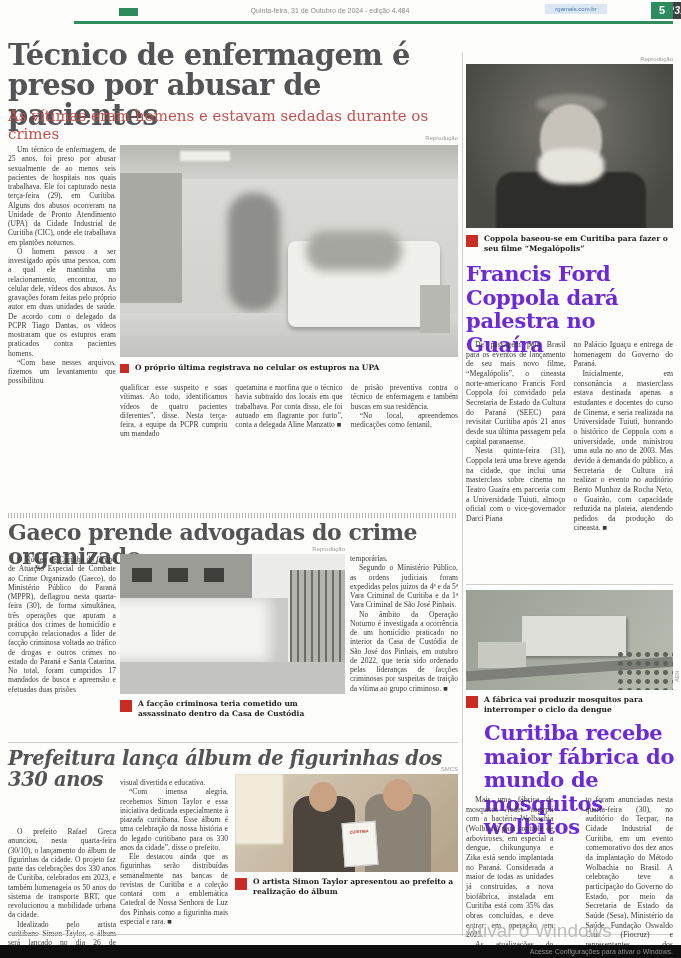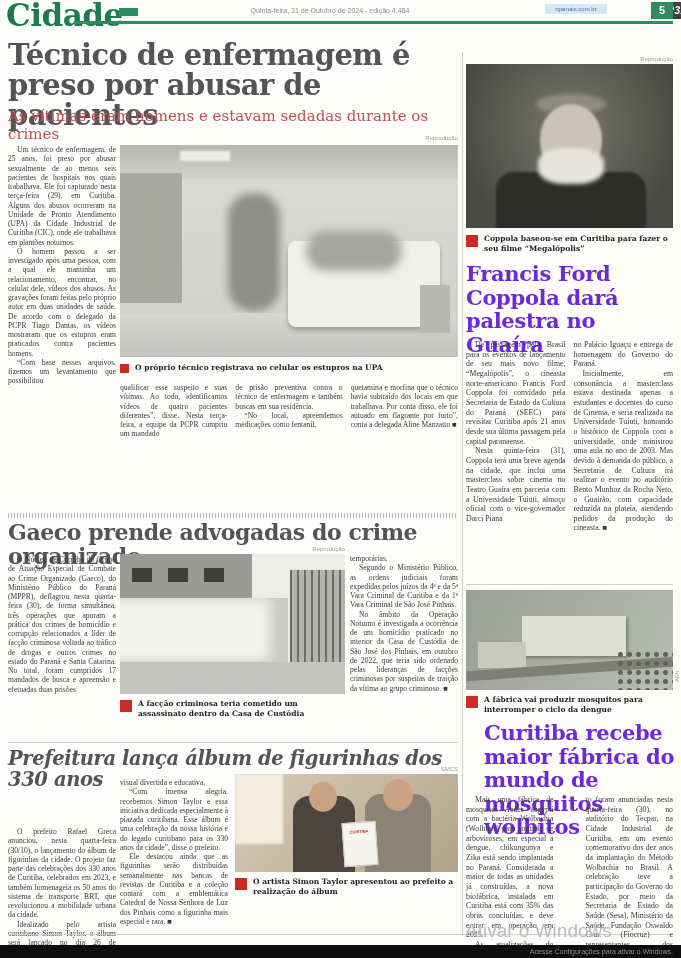--- a/index.html
+++ b/index.html
@@ -88,21 +88,20 @@
   .vert-credit{writing-mode:vertical-rl;transform:rotate(180deg);font:5.5px/1 "Liberation Sans",sans-serif;color:#9c9c9c;}
   .watermark{font:400 19px/1.1 "Liberation Sans",sans-serif;color:#bdbdbd;}
   .blackbar{left:0;top:945px;width:681px;height:13px;background:#0e0e0e;z-index:6;}
   .wm2{font:7px/1 "Liberation Sans",sans-serif;color:#8f8f8f;z-index:7;}
 </style>
 </head>
 <body>
 
 <div class="page">
 
-  <div class="abs masthead-title">Cidade</div>
   <div class="abs masthead-accent"></div>
   <div class="abs masthead-rule"></div>
   <div class="abs dateline">Quinta-feira, 31 de Outubro de 2024 - edição 4.484</div>
   <div class="abs site-pill">rgamais.com.br</div>
   <div class="abs logo-box">R3A</div>
   <div class="abs page-num">5</div>
 
   <div class="abs h-lead" style="left:8px;top:40px;width:452px;">Técnico de enfermagem é preso por abusar de pacientes</div>
   <div class="abs sub" style="left:8px;top:107px;width:452px;">As vítimas eram homens e estavam sedadas durante os crimes</div>
   <div class="abs credit" style="left:300px;top:135px;width:158px;text-align:right;">Reprodução</div>
@@ -119,33 +118,33 @@
     <div class="ph1-door"></div>
     <div class="ph1-figure"></div>
     <div class="ph1-floor"></div>
     <div class="ph1-bed"></div>
     <div class="ph1-patient"></div>
     <div class="ph1-cart"></div>
   </div>
 
   <div class="abs cap-flex" style="left:120px;top:363px;width:338px;">
     <span class="sq"></span>
-    <span class="caption">O próprio técnico registrava no celular os estupros na UPA</span>
+    <span class="caption">O próprio última registrava no celular os estupros na UPA</span>
   </div>
 
   <div class="abs cols" style="left:120px;top:383px;width:338px;height:122px;">
     <div class="body-col">
       <p class="noind">qualificar esse suspeito e suas vítimas. Ao todo, identificamos vídeos de quatro pacientes diferentes”, disse. Nesta terça-feira, a equipe da PCPR cumpriu um mandado</p>
     </div>
     <div class="body-col">
+      <p class="noind">quetamina e morfina que o técnico havia subtraído dos locais em que trabalhava. Por conta disso, ele foi autuado em flagrante por furto”, conta a delegada Aline Manzatto ■</p>
+    </div>
+    <div class="body-col">
       <p class="noind">de prisão preventiva contra o técnico de enfermagem e também buscas em sua residência.</p>
       <p>“No local, apreendemos medicações como fentanil,</p>
-    </div>
-    <div class="body-col">
-      <p class="noind">quetamina e morfina que o técnico havia subtraído dos locais em que trabalhava. Por conta disso, ele foi autuado em flagrante por furto”, conta a delegada Aline Manzatto ■</p>
     </div>
   </div>
 
   <div class="abs hatch" style="left:8px;top:513px;width:450px;"></div>
 
   <div class="abs h-mid" style="left:8px;top:521px;width:452px;">Gaeco prende advogadas do crime organizado</div>
   <div class="abs credit" style="left:120px;top:546px;width:225px;text-align:right;">Reprodução</div>
 
   <div class="abs body-col" style="left:8px;top:555px;width:108px;height:182px;">
     <p>O Núcleo de Curitiba do Grupo de Atuação Especial de Combate ao Crime Organizado (Gaeco), do Ministério Público do Paraná (MPPR), deflagrou nesta quarta-feira (30), de forma simultânea, três operações que apuram a prática dos crimes de homicídio e corrupção relacionados a líder de facção criminosa voltada ao tráfico de drogas e outros crimes no estado do Paraná e Santa Catarina. No total, foram cumpridos 17 mandados de busca e apreensão e efetuadas duas prisões</p>

